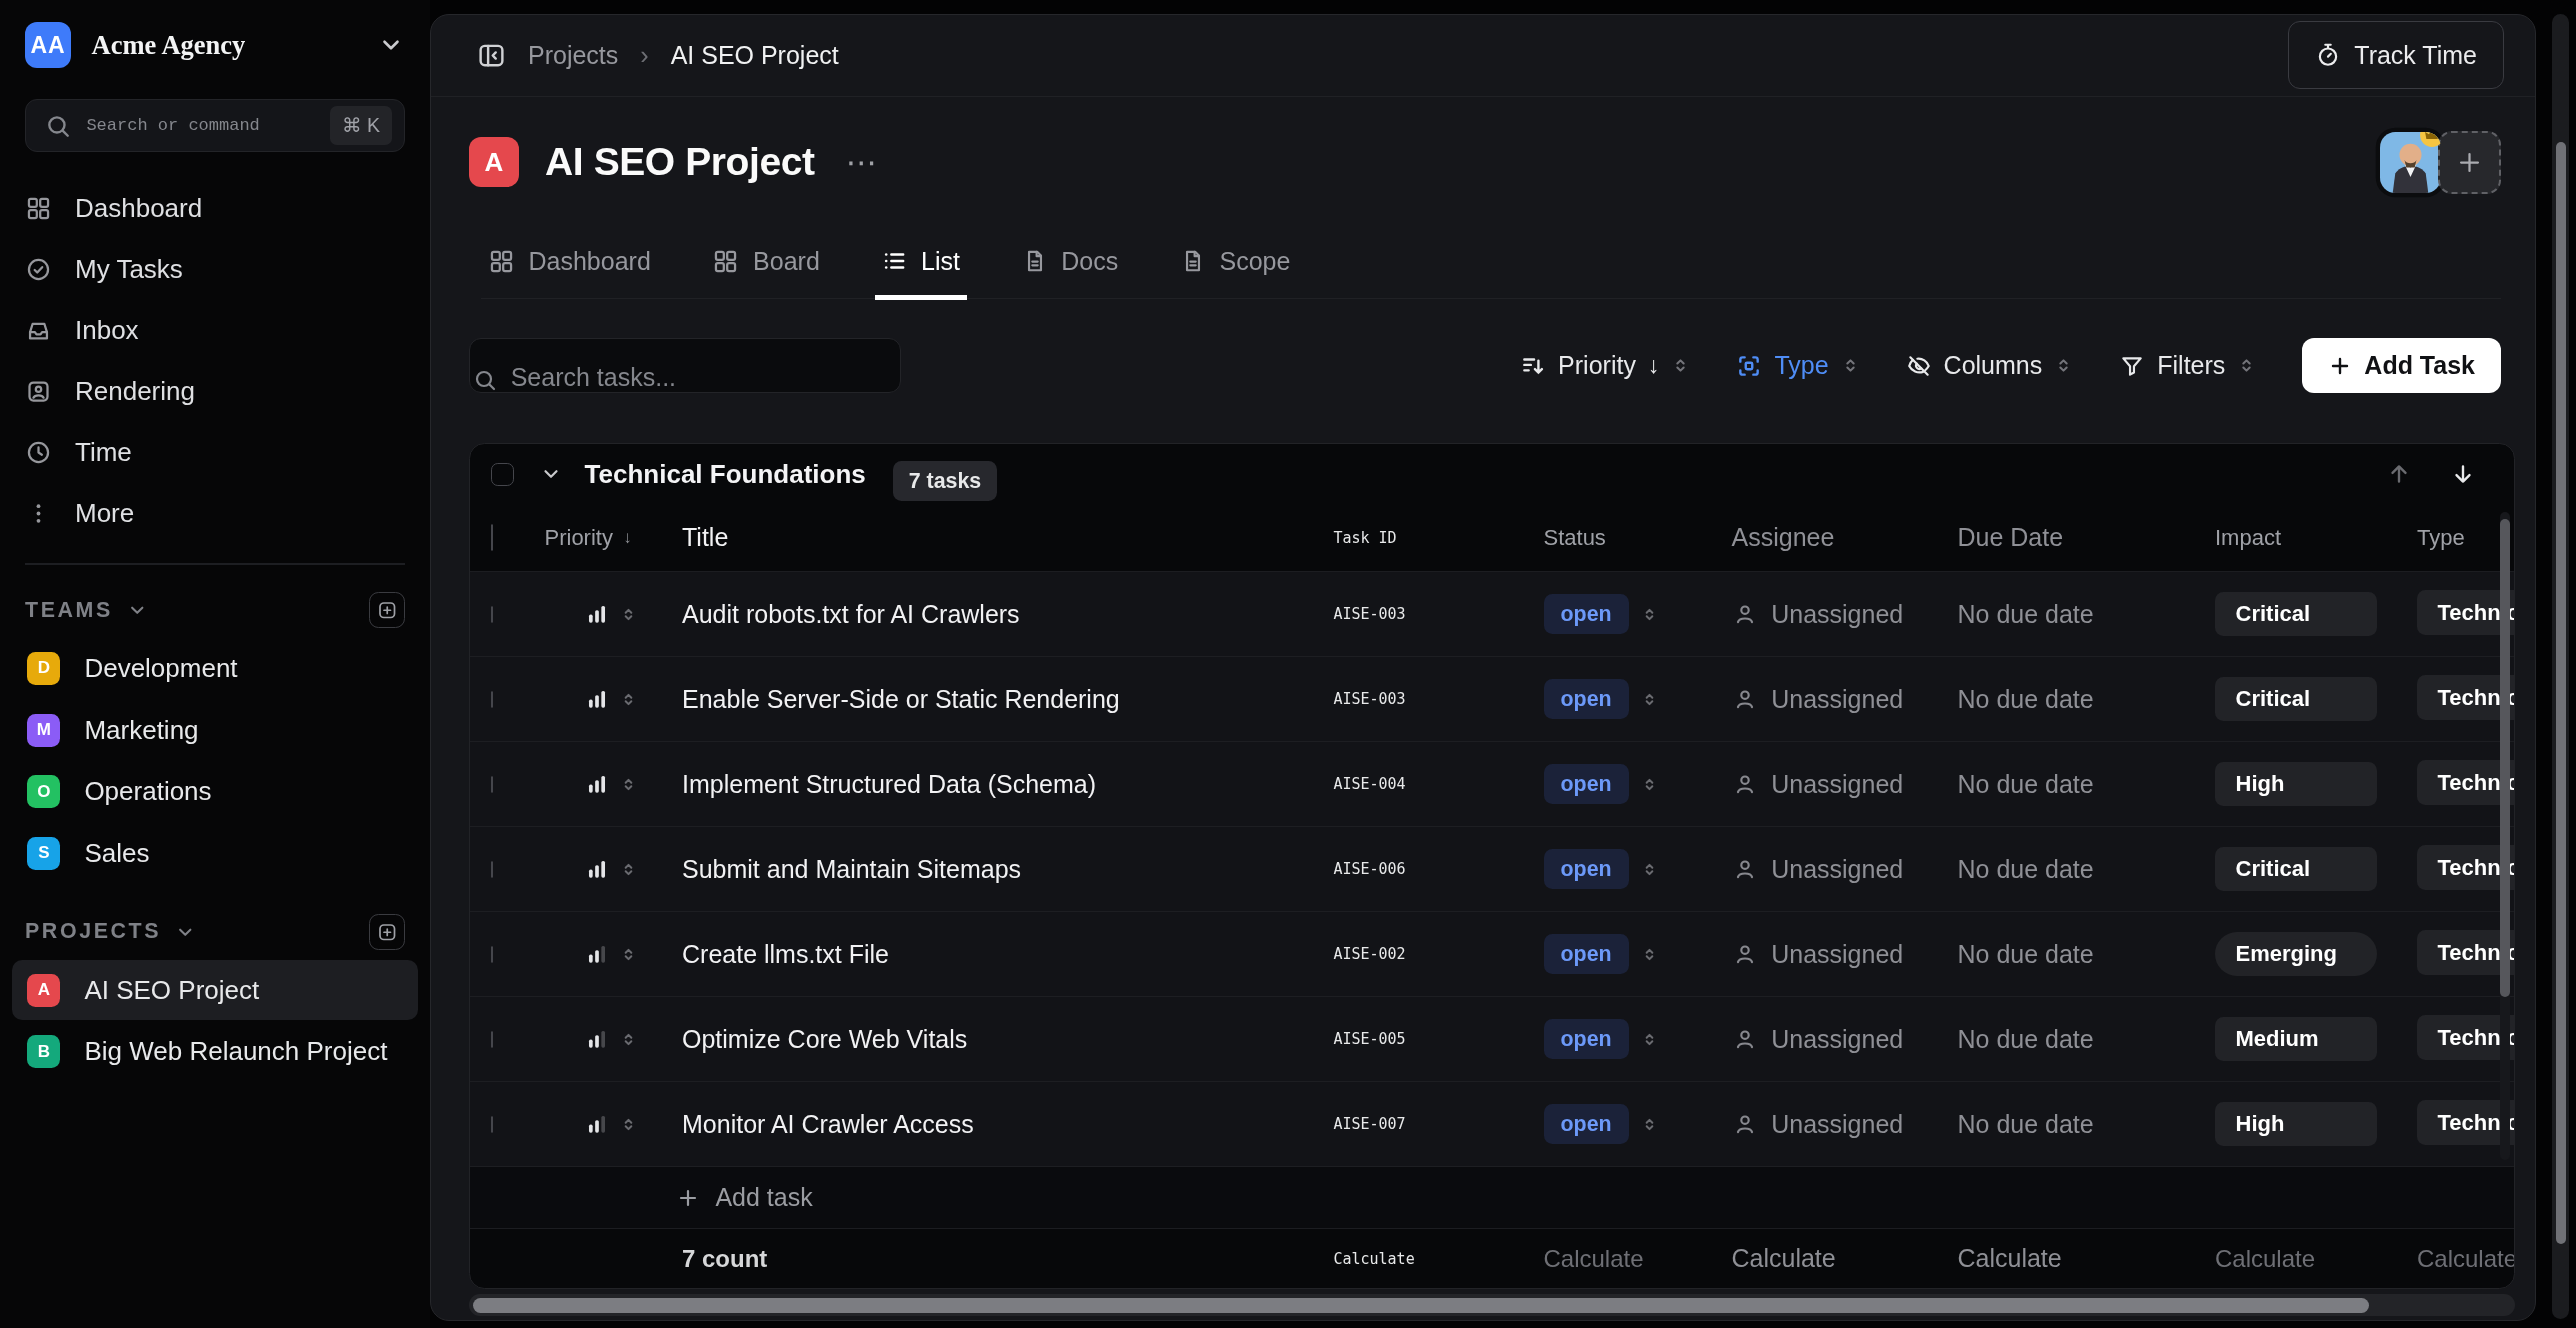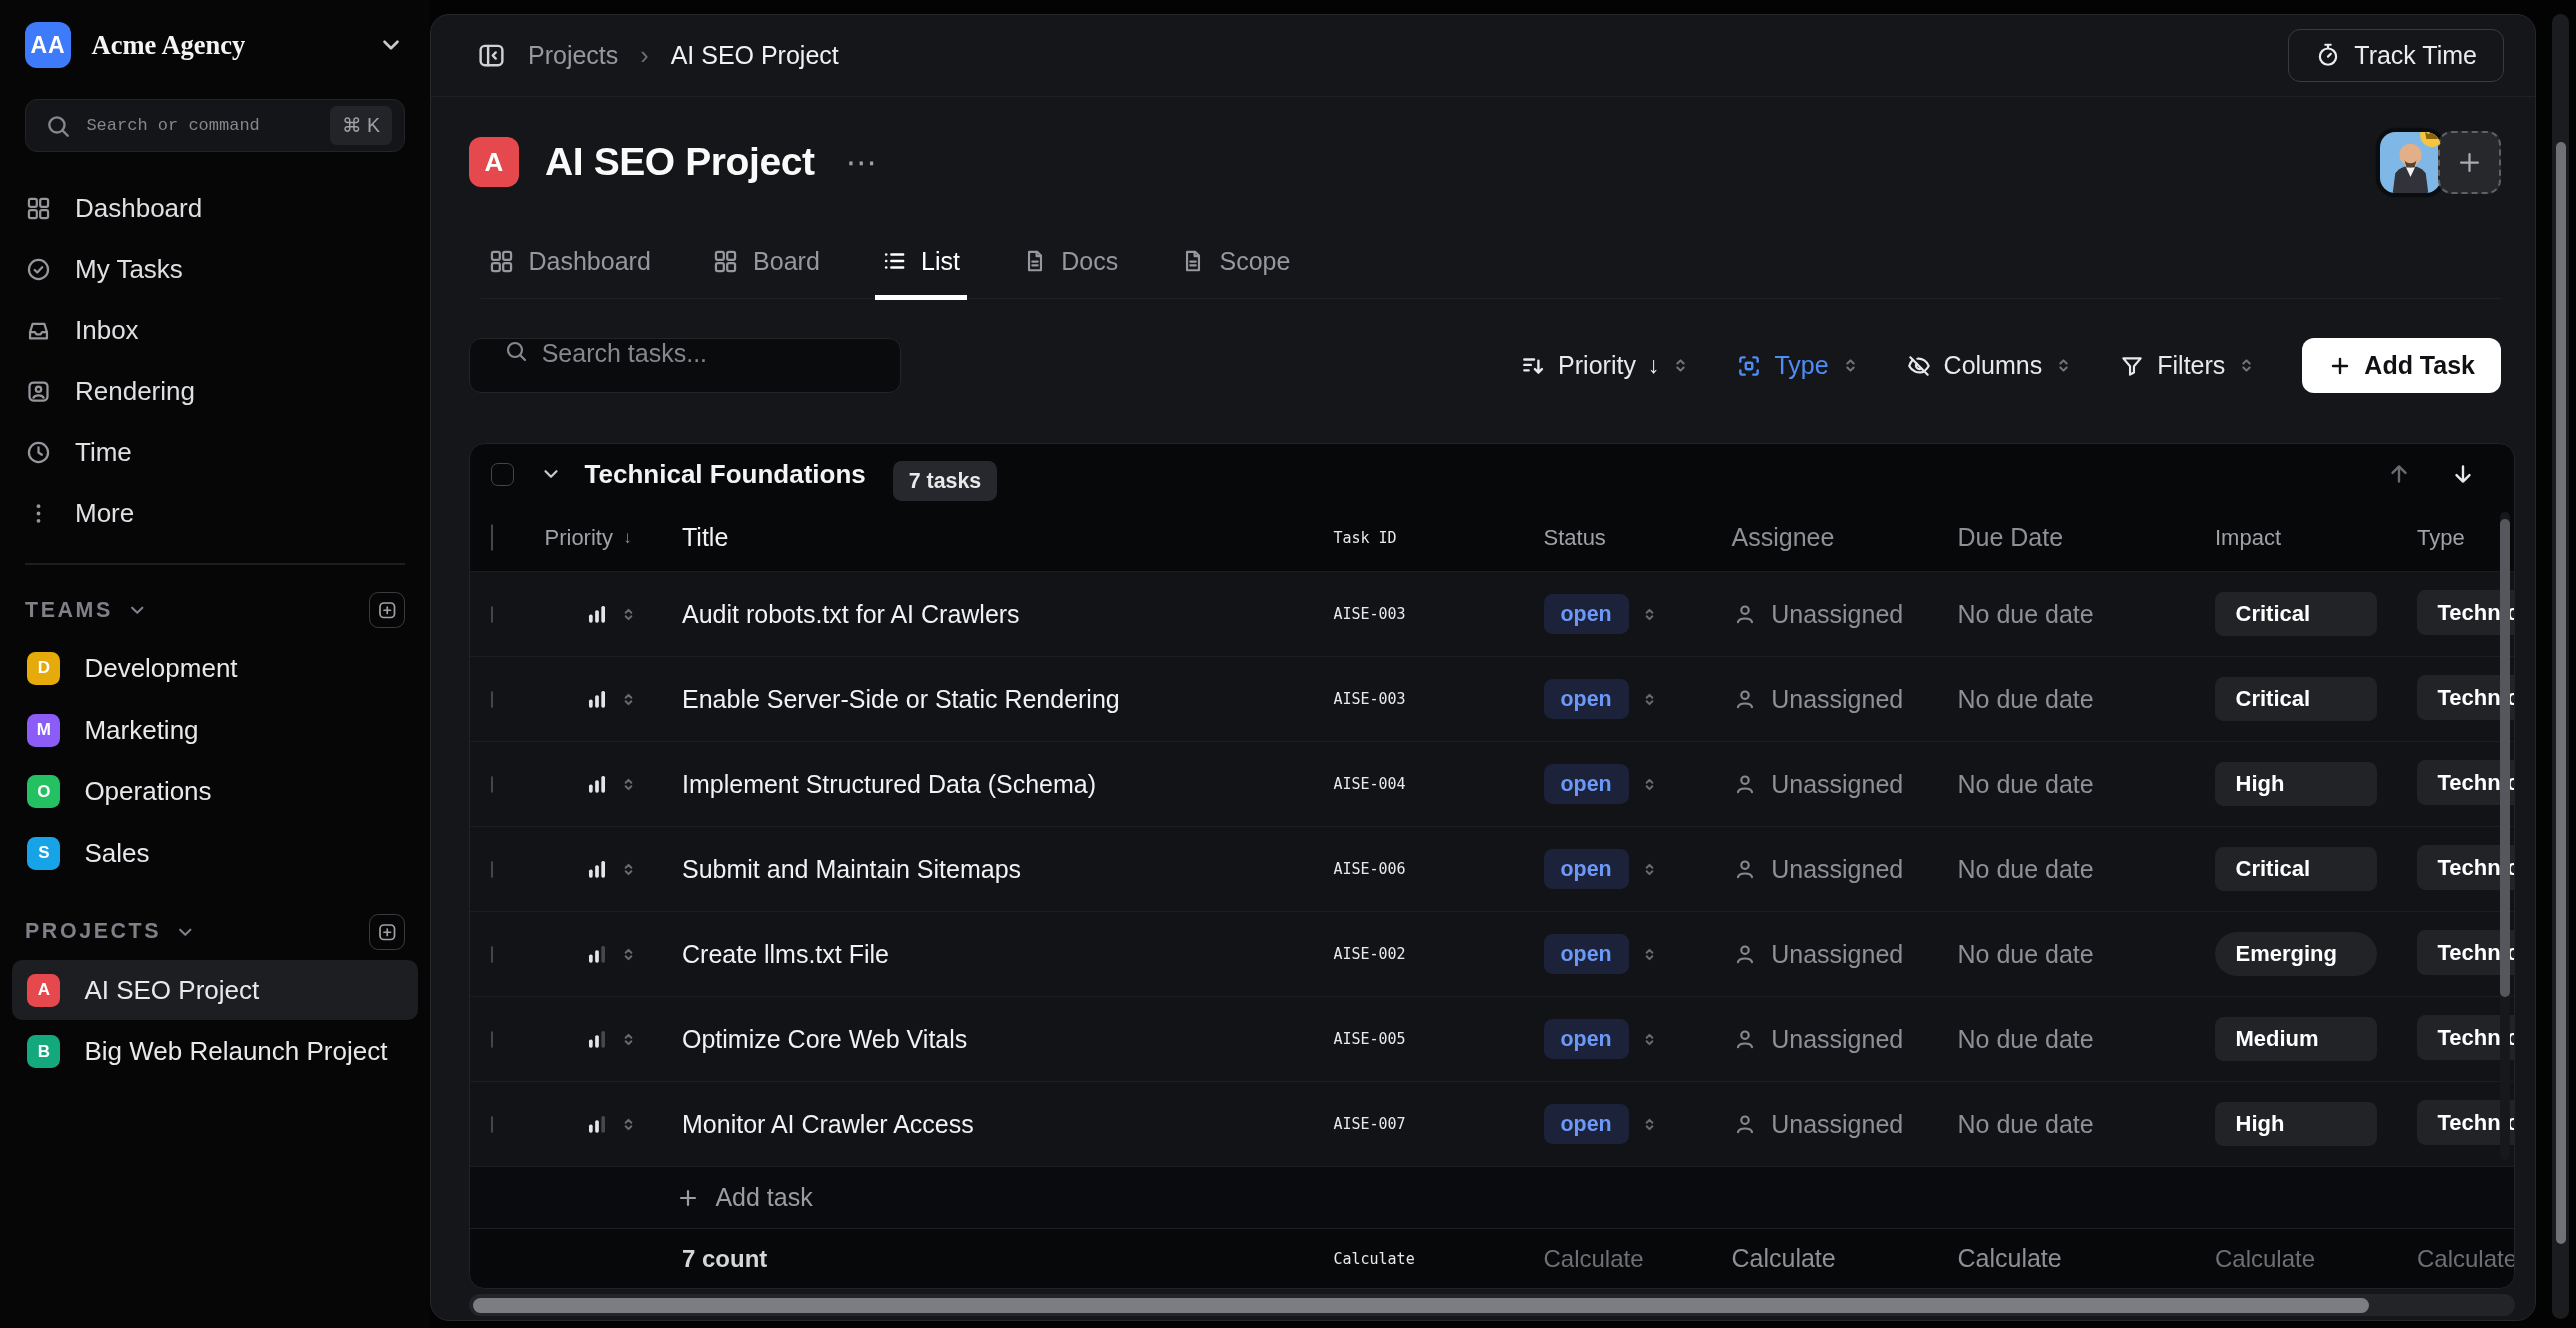--- a/index.html
+++ b/index.html
@@ -37,21 +37,21 @@
 
   
   .main { position:absolute; left:430px; top:13.7px; width:2106px; height:1307px;
     background:#15161a; border:1.7px solid #26272b; border-radius:19px; overflow:hidden; }
   .topbar { height:82px; border-bottom:1.7px solid #202125; display:flex; align-items:center;
     padding:0 31px 0 46px; gap:22px; }
   .panel-toggle { color:#d0d1d4; }
   .crumb { font-size:25px; color:#97989e; }
   .crumb-sep { font-size:25px; color:#6d6e74; }
   .crumb-current { font-size:25px; color:#f0f1f2; }
-  .track-btn { margin-left:auto; height:53px; border:1.7px solid #3a3b41; border-radius:12px;
+  .track-btn { margin-left:auto; height:68px; border:1.7px solid #3a3b41; border-radius:12px;
     padding:0 26px; display:flex; align-items:center; gap:13.7px; color:#ececee; font-size:25px; background:transparent; }
 
   .title-row { margin:34px 34px 0 38px; display:flex; align-items:center; }
   .proj-badge { width:50px; height:50px; border-radius:12px; background:#e5484d; color:#fff;
     font-size:26px; font-weight:bold; display:flex; align-items:center; justify-content:center; }
   .page-title { margin-left:26px; font-size:39px; font-weight:bold; color:#fafafa; letter-spacing:-0.4px; }
   .title-menu { margin-left:31px; color:#9fa1a6; font-size:31px; letter-spacing:2.6px; line-height:17px; }
   .member-stack { margin-left:auto; display:flex; align-items:center; position:relative; }
   .photo-avatar { width:61px; height:61px; border-radius:15.4px; overflow:hidden; position:relative;
     box-shadow:0 0 0 4.3px #0b0c0e; }
@@ -61,21 +61,21 @@
     align-items:center; justify-content:center; }
 
   .tabs { margin:53px 34px 0 50px; display:flex; gap:48px; border-bottom:1.7px solid #202125; }
   .tab { display:flex; align-items:center; gap:13.7px; padding:0 6.8px 19px; font-size:25px;
     color:#97989e; cursor:pointer; border-bottom:5.1px solid transparent; margin-bottom:-1.7px; }
   .tab.active { color:#ffffff; border-bottom-color:#ffffff; }
   .tab .ic { color:inherit; }
 
   .toolbar { margin:39px 34px 0 38px; display:flex; align-items:center; }
   .task-search { width:432px; height:55px; background:#0a0b0d; border:1.7px solid #232428;
-    border-radius:12px; display:flex; align-items:flex-start; padding:0 34px; gap:13.7px; }
+    border-radius:12px; display:flex; align-items:flex-end; padding:0 3px; gap:13.7px; }
   .task-search input { flex:1; background:transparent; border:none; outline:none;
     font-size:25px; color:#c6c7cb; font-family:inherit; min-width:0; }
   .task-search input::placeholder { color:#85878d; }
   .tool-group { margin-left:auto; display:flex; align-items:center; gap:46px; }
   .tool-btn { display:flex; align-items:center; gap:12px; color:#e8e9eb; font-size:25px; background:none; border:none; }
   .tool-btn .sel { color:#73747a; }
   .tool-btn.accent { color:#4f8df6; }
   .tool-btn.accent .sel { color:#73747a; }
   .sort-dir { font-size:23px; }
   .add-task-btn { background:#ffffff; color:#101114; height:55px; border-radius:12px; border:none;

